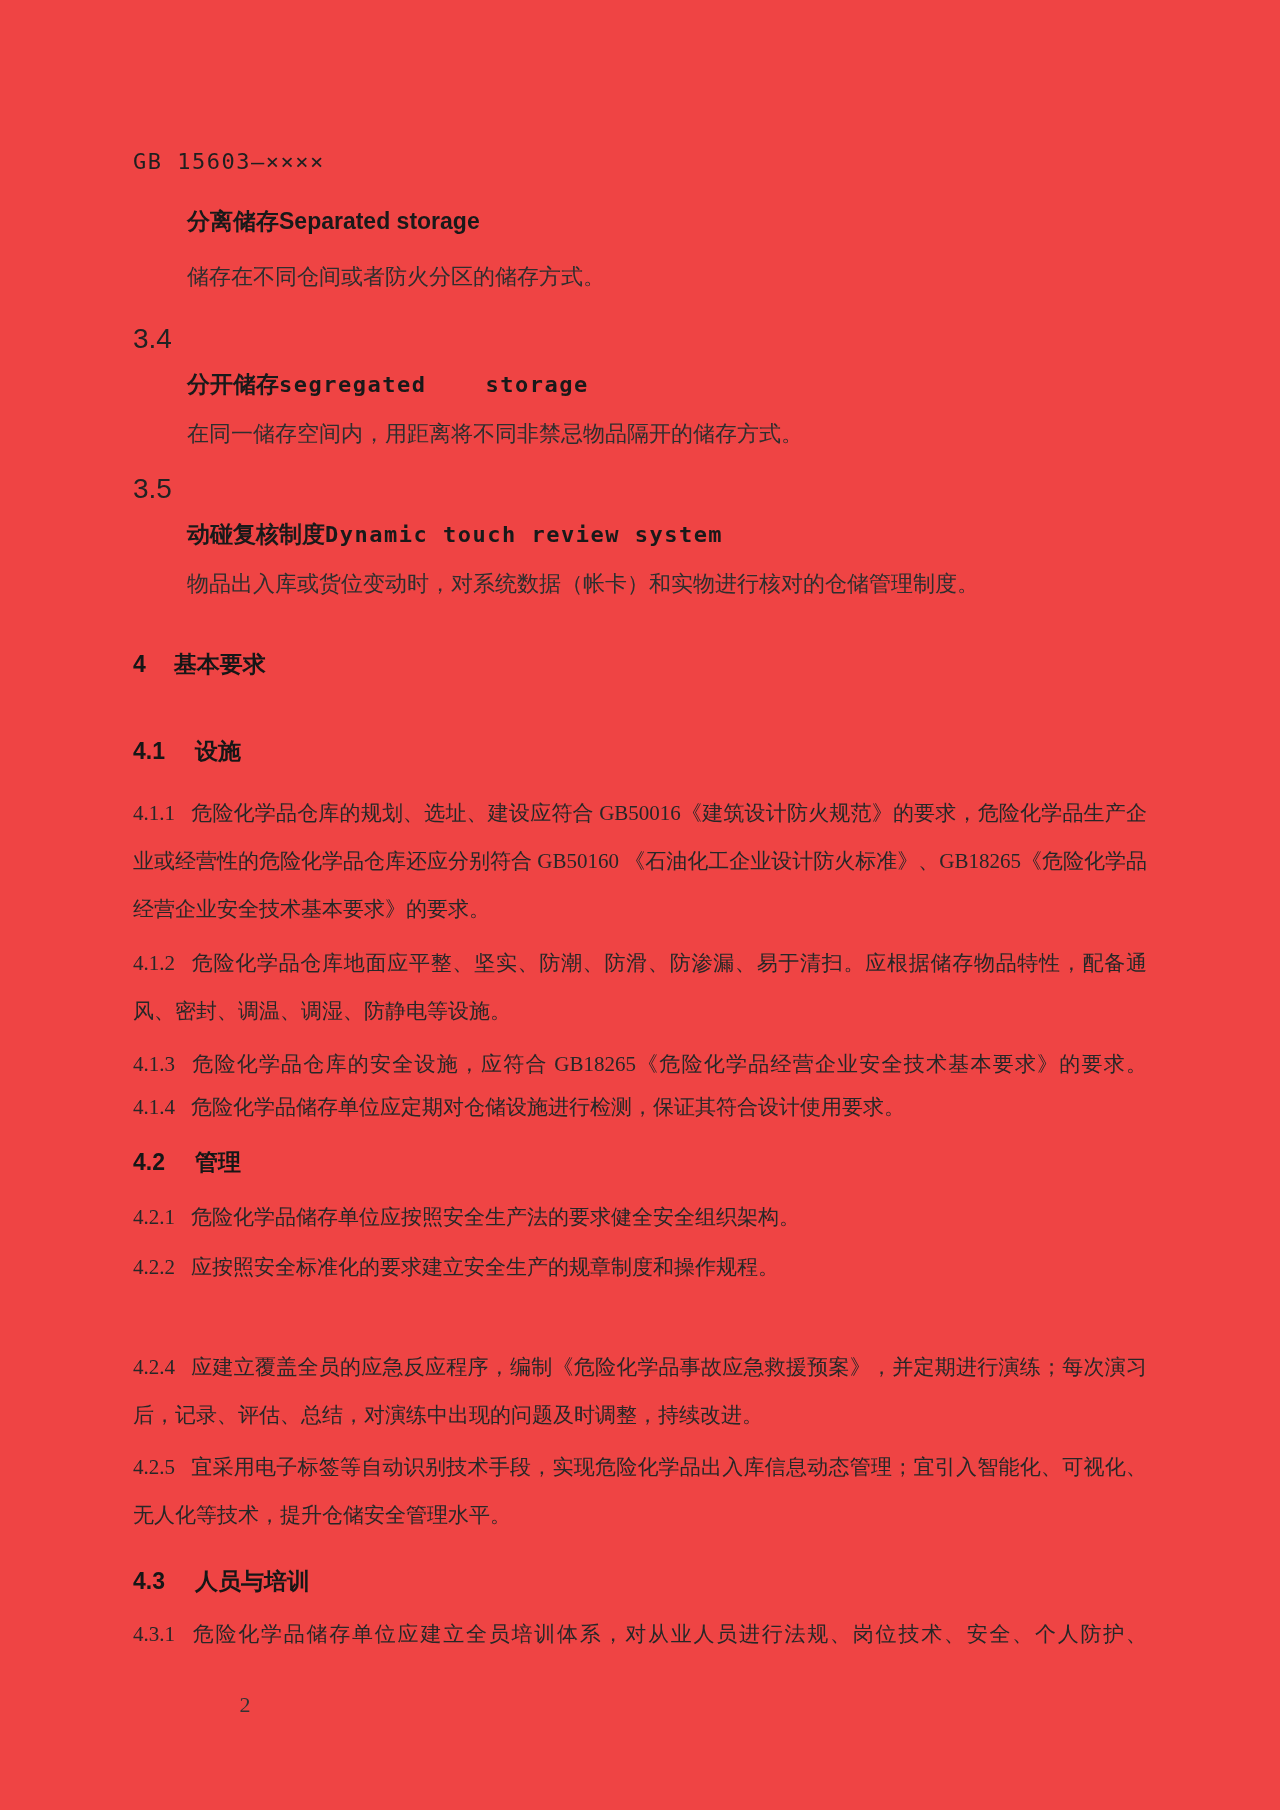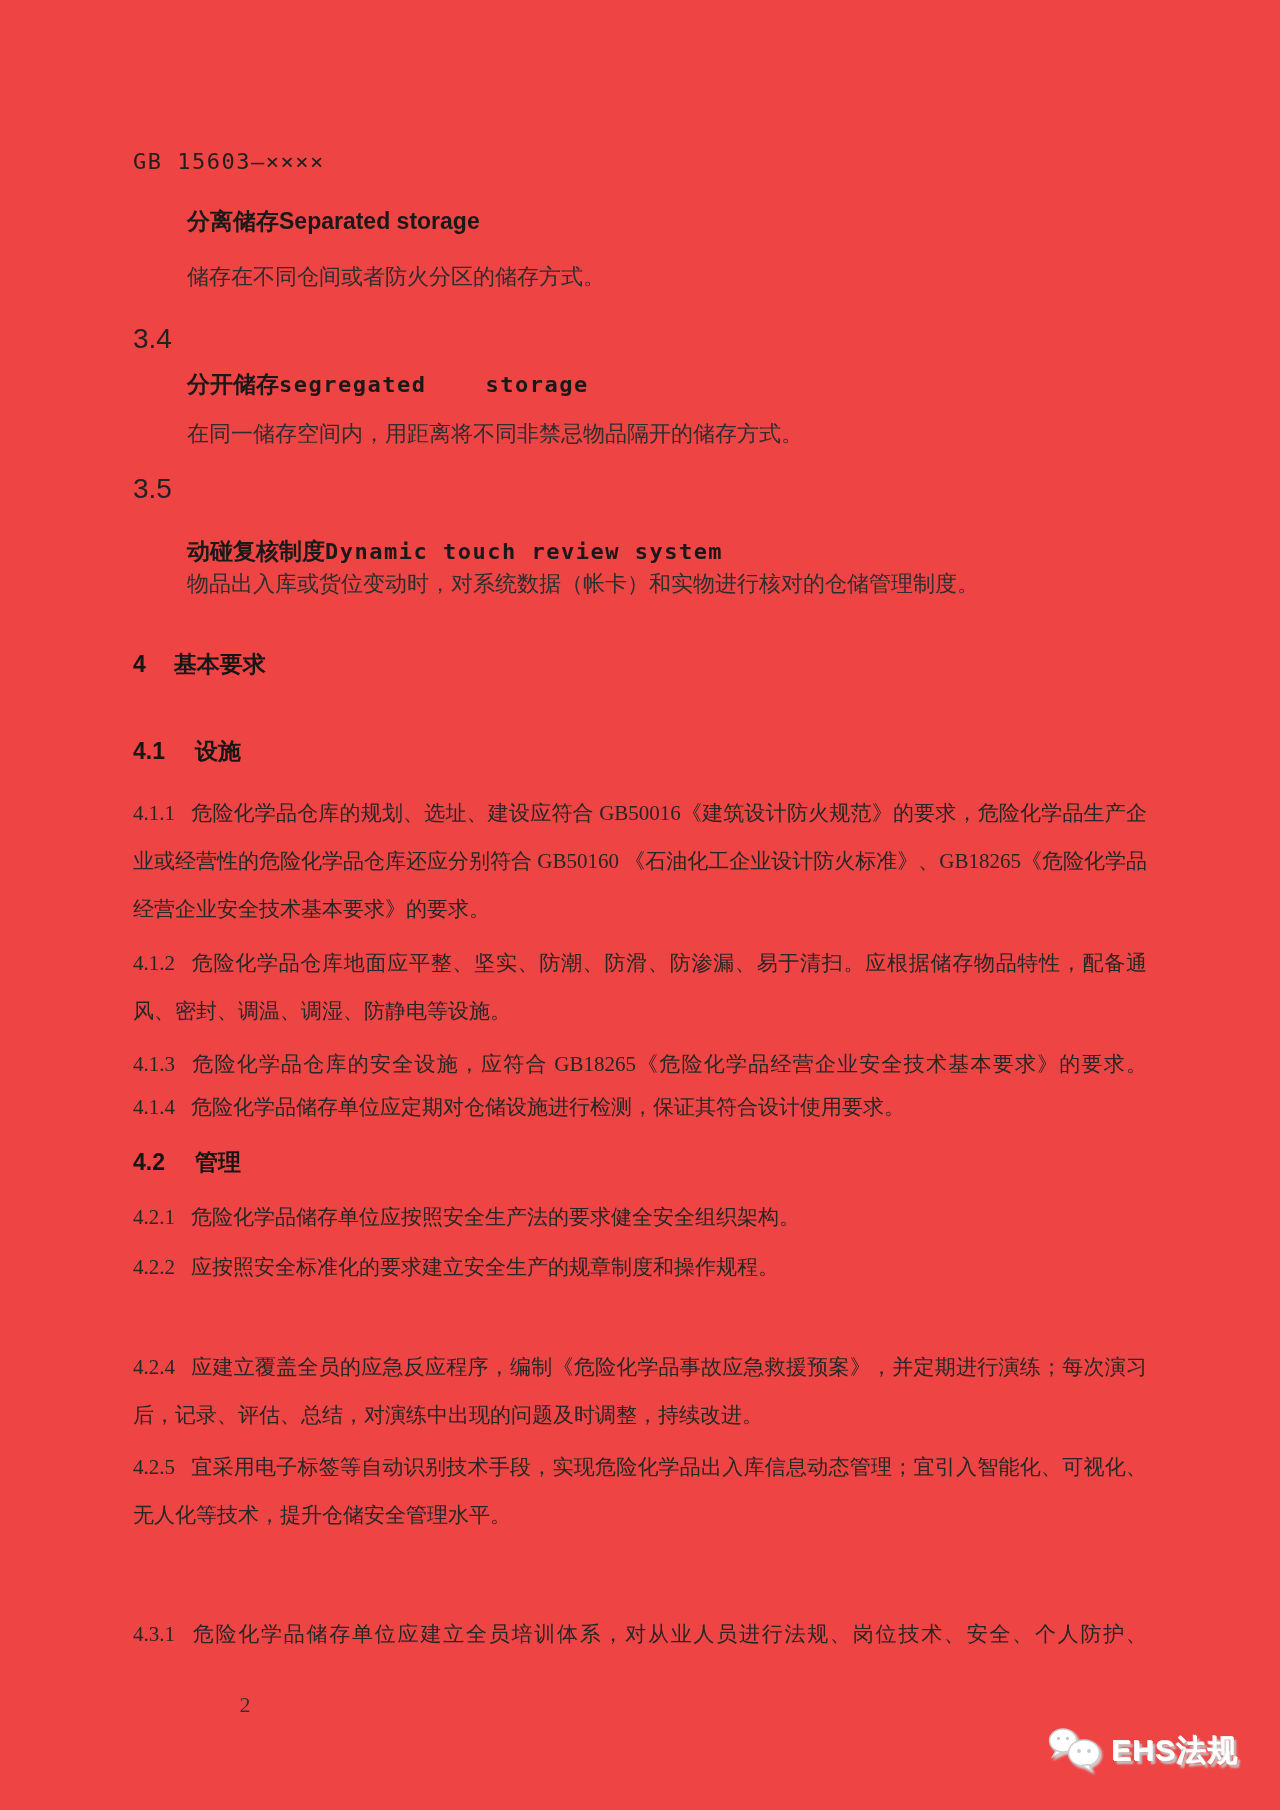--- a/index.html
+++ b/index.html
@@ -77,21 +77,21 @@
   </p>
   <p class="blk ind term-def" style="top:262px">储存在不同仓间或者防火分区的储存方式。</p>
 
   <p class="blk clause-no" style="top:323px">3.4</p>
   <p class="blk ind term-title" style="top:369px">
     <span>分开储存</span><span class="en mono">segregated    storage</span>
   </p>
   <p class="blk ind term-def" style="top:419px">在同一储存空间内，用距离将不同非禁忌物品隔开的储存方式。</p>
 
   <p class="blk clause-no" style="top:473px">3.5</p>
-  <p class="blk ind term-title" style="top:536px">
+  <p class="blk ind term-title" style="top:519px">
     <span>动碰复核制度</span><span class="en mono">Dynamic touch review system</span>
   </p>
   <p class="blk ind term-def" style="top:569px">物品出入库或货位变动时，对系统数据（帐卡）和实物进行核对的仓储管理制度。</p>
 
   <p class="blk h1" style="top:649px">
     <span class="num">4</span><span>基本要求</span>
   </p>
 
   <p class="blk h2" style="top:736px">
     <span class="num">4.1</span><span>设施</span>
@@ -120,40 +120,24 @@
   <p class="blk clause" style="top:1243px">
     <span class="cnum">4.2.2</span><span>应按照安全标准化的要求建立安全生产的规章制度和操作规程。</span>
   </p>
   <p class="blk clause" style="top:1343px">
     <span class="cnum">4.2.4</span><span>应建立覆盖全员的应急反应程序，编制《危险化学品事故应急救援预案》，并定期进行演练；每次演习后，记录、评估、总结，对演练中出现的问题及时调整，持续改进。</span>
   </p>
   <p class="blk clause" style="top:1443px">
     <span class="cnum">4.2.5</span><span>宜采用电子标签等自动识别技术手段，实现危险化学品出入库信息动态管理；宜引入智能化、可视化、无人化等技术，提升仓储安全管理水平。</span>
   </p>
 
+  <p class="blk h2" style="top:1566px">
+    <span class="num">4.3</span><span>人员与培训</span>
+  </p>
 
   <p class="blk clause stretch" style="top:1610px">
     <span class="cnum">4.3.1</span><span>危险化学品储存单位应建立全员培训体系，对从业人员进行法规、岗位技术、安全、个人防护、</span>
   </p>
 
   <p class="blk page-num" style="top:1692px; left:233px; width:24px; text-align:center;">2</p>
 
-  <div class="watermark">
-    <span>
-      <svg width="60" height="46" viewBox="0 0 60 46" aria-hidden="true">
-        <g fill="#ffffff" stroke="#cccccc" stroke-width="1.4">
-          <ellipse cx="17" cy="14.5" rx="13.5" ry="11.5"></ellipse>
-          <path d="M10 24.5 L6.5 31 L16 26.5 Z"></path>
-          <ellipse cx="38" cy="27" rx="15.5" ry="13"></ellipse>
-          <path d="M43 38.5 L45.5 45 L35.5 39.5 Z"></path>
-        </g>
-        <g fill="#c8c8c8">
-          <circle cx="12.5" cy="12.5" r="1.7"></circle>
-          <circle cx="21.5" cy="12.5" r="1.7"></circle>
-          <circle cx="33" cy="25" r="1.9"></circle>
-          <circle cx="43" cy="25" r="1.9"></circle>
-        </g>
-      </svg>
-    </span>
-    <span class="wm-label">EHS法规</span>
-  </div>
 
 </div>
 
 </body></html>

